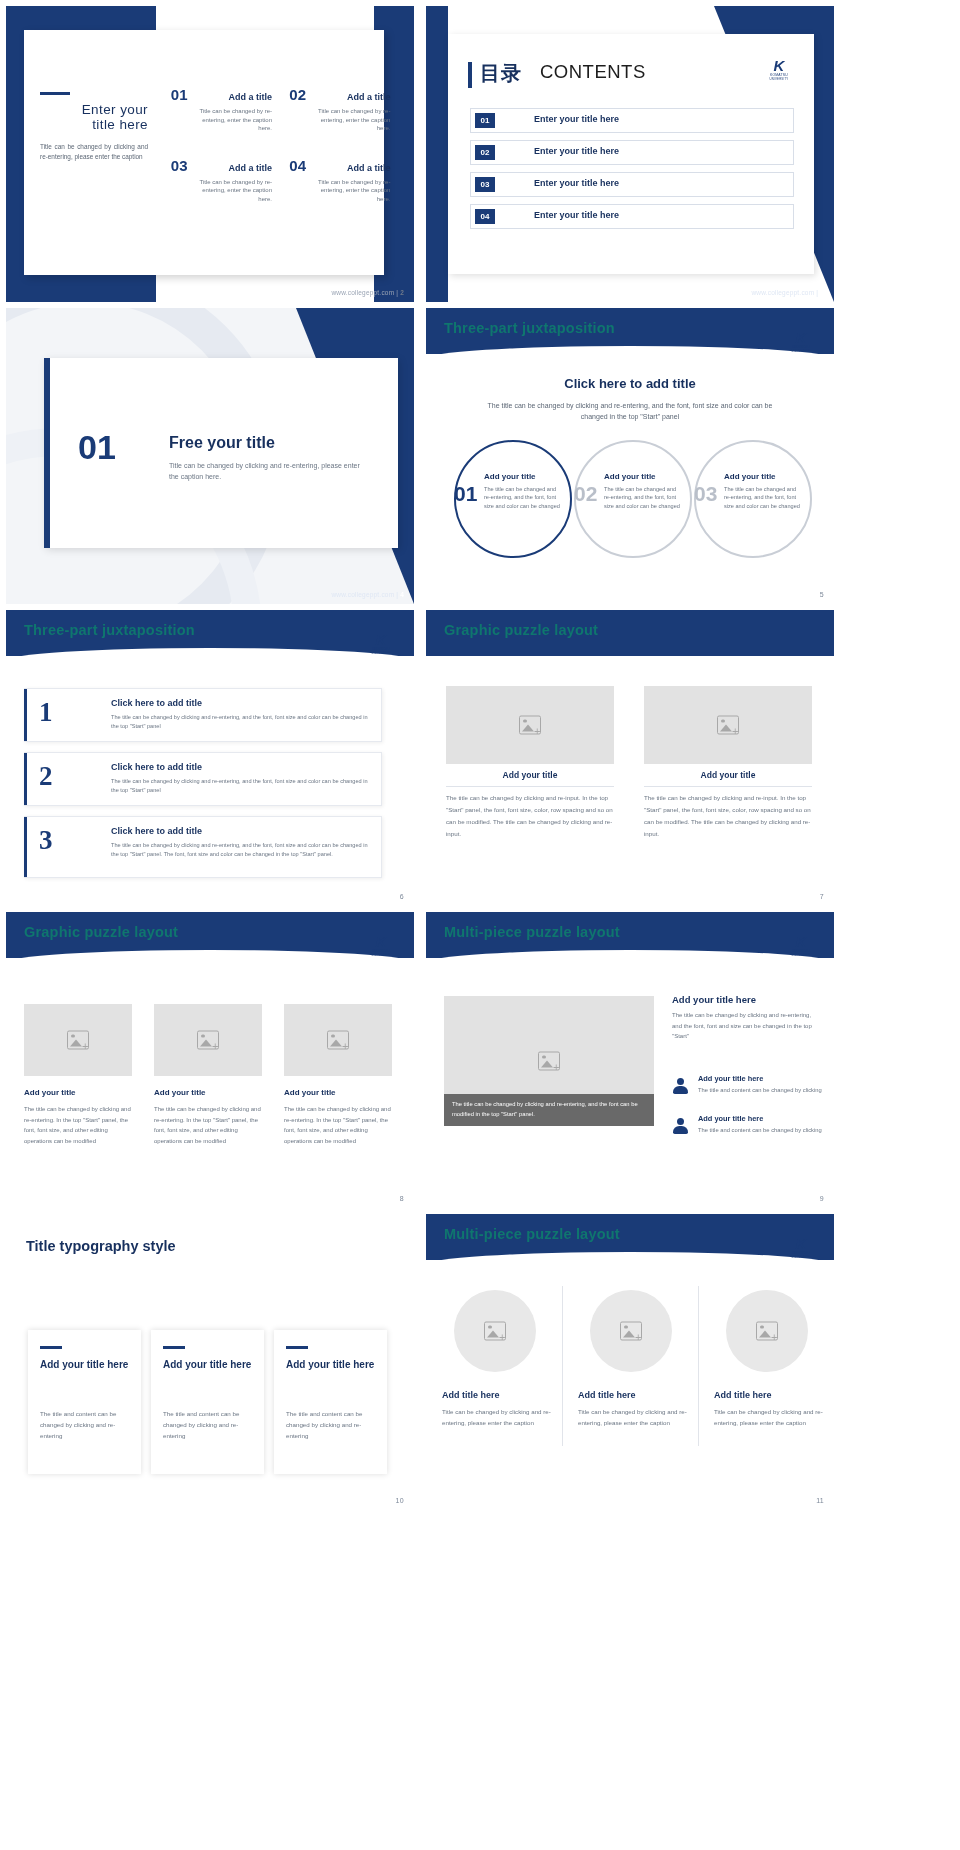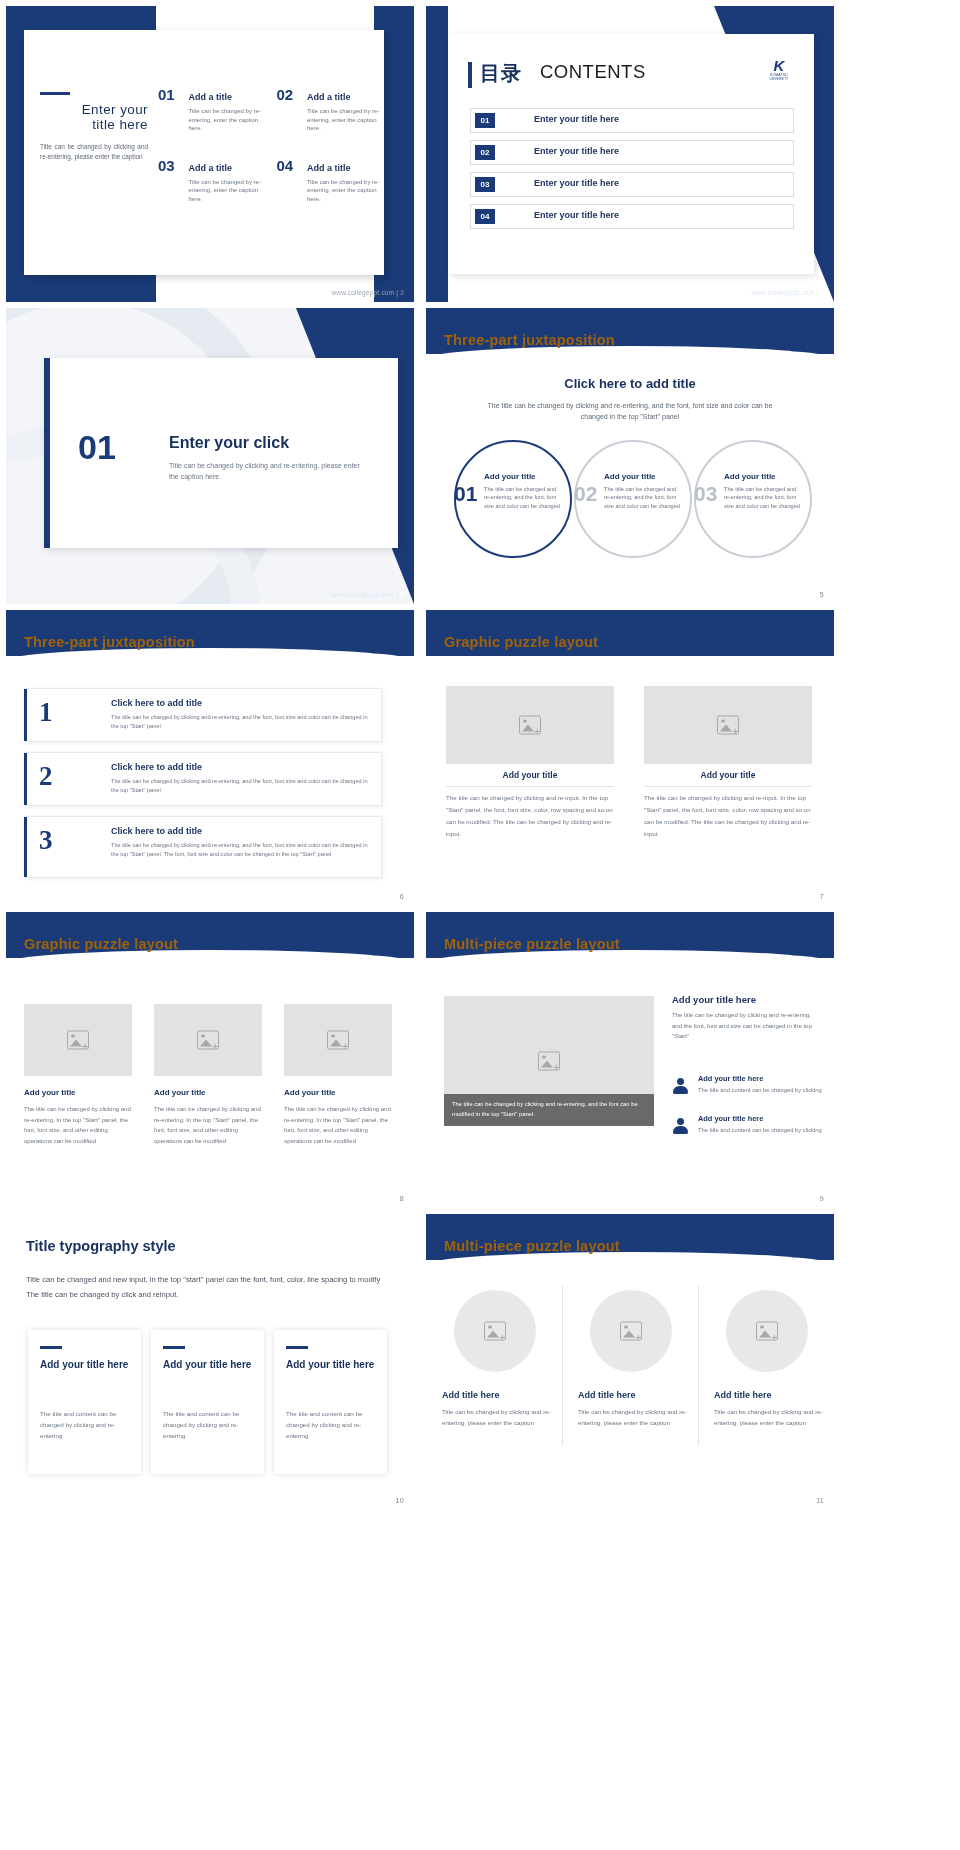--- a/index.html
+++ b/index.html
@@ -52,22 +52,22 @@
   }
   .hdr.wave:after{
     content:"";
     position:absolute;left:0;top:34px;width:100%;height:26px;
     background:#ffffff;
     border-radius:100% 100% 0 0 / 100% 100% 0 0;
     transform:translateY(4px);
   }
   .hdr-title{
     position:absolute;left:18px;top:12px;
-    color:#a16207;font-size:14.5px;font-weight:bold;
-    letter-spacing:.2px;z-index:4;margin-top:12px;
+    color:#0f766e;font-size:14.5px;font-weight:bold;
+    letter-spacing:.2px;z-index:4;
   }
   .logo{
     position:absolute;right:16px;top:22px;width:34px;height:26px;z-index:5;
     text-align:center;
   }
   .logo .mark{font-size:15px;color:#1a3b77;line-height:15px;font-weight:bold;font-style:italic;}
   .logo .nm{font-size:3.4px;color:#1a3b77;letter-spacing:.2px;line-height:4px;}
   .logo .nm2{font-size:2.8px;color:#1a3b77;letter-spacing:.2px;}
 
   
@@ -75,21 +75,21 @@
   .s2-bgr{position:absolute;right:0;top:0;width:40px;height:100%;background:#1a3b77;}
   .s2-card{
     position:absolute;left:18px;top:24px;width:360px;height:245px;
     background:#ffffff;box-shadow:3px 3px 8px rgba(0,0,0,.18);
   }
   .s2-rule{width:30px;height:3px;background:#1a3b77;margin:0 0 7px 0;}
   .s2-left{position:absolute;left:16px;top:62px;width:108px;}
   .s2-h{font-size:13.5px;color:#17305e;letter-spacing:.4px;line-height:15px;text-align:right;}
   .s2-p{font-size:6.4px;color:#5c6775;line-height:10px;margin-top:10px;text-align:justify;}
   .s2-grid{position:absolute;left:134px;top:56px;width:240px;}
-  .s2-item{display:inline-block;width:114px;vertical-align:top;margin-bottom:24px;}
+  .s2-item{display:inline-block;width:114px;vertical-align:top;margin-bottom:24px;text-align:right;}
   .s2-item .num{display:inline-block;font-size:15px;font-weight:bold;color:#1a3b77;vertical-align:top;width:26px;}
   .s2-item .bd{display:inline-block;width:80px;vertical-align:top;}
   .s2-item .t{font-size:9px;font-weight:bold;color:#17305e;}
   .s2-item .d{font-size:6px;color:#6b7684;line-height:8.6px;margin-top:3px;}
 
   
   .s3-bgl{position:absolute;left:0;top:0;width:22px;height:100%;background:#1a3b77;}
   .s3-tri{position:absolute;right:0;top:0;width:0;height:0;border-top:296px solid #1a3b77;border-left:120px solid transparent;}
   .s3-card{position:absolute;left:22px;top:28px;width:366px;height:240px;background:#fff;box-shadow:2px 2px 7px rgba(0,0,0,.13);}
   .s3-bar{position:absolute;left:20px;top:28px;width:4px;height:26px;background:#1a3b77;}
@@ -259,21 +259,21 @@
     </div>
   </div>
 
   <div class="slide">
     <div class="s4-bg"></div>
     <div class="s4-arc"></div>
     <div class="s4-arc2"></div>
     <div class="s4-blue"></div>
     <div class="s4-card"></div>
     <div class="s4-num">01</div>
-    <div class="s4-t">Enter your click</div>
+    <div class="s4-t">Free your title</div>
     <div class="s4-d">Title can be changed by clicking and re-entering, please enter the caption here.</div>
     <div class="wwwbar onblue">
       <span>www.collegeppt.com</span> | <b>4</b>
     </div>
   </div>
 
   <div class="slide">
     <div class="hdr wave"></div>
     <div class="hdr-title">Three-part juxtaposition</div>
     <div class="logo">
@@ -430,21 +430,20 @@
         </div>
       <div class="s9-it">Add your title here</div>
       <div class="s9-id">The title and content can be changed by clicking</div>
     </div>
 
     <div class="pgnum">9</div>
   </div>
 
   <div class="slide">
     <div class="s10-h">Title typography style</div>
-    <div class="s10-p">Title can be changed and new input, in the top "start" panel can the font, font, color, line spacing to modify The title can be changed by click and reinput.</div>
 
     <div class="s10-card" style="left:22px;">
       <div class="rl"></div>
       <div class="t">Add your title here</div>
       <div class="d">The title and content can be changed by clicking and re-entering</div>
     </div>
     <div class="s10-card" style="left:145px;">
       <div class="rl"></div>
       <div class="t">Add your title here</div>
       <div class="d">The title and content can be changed by clicking and re-entering</div>

